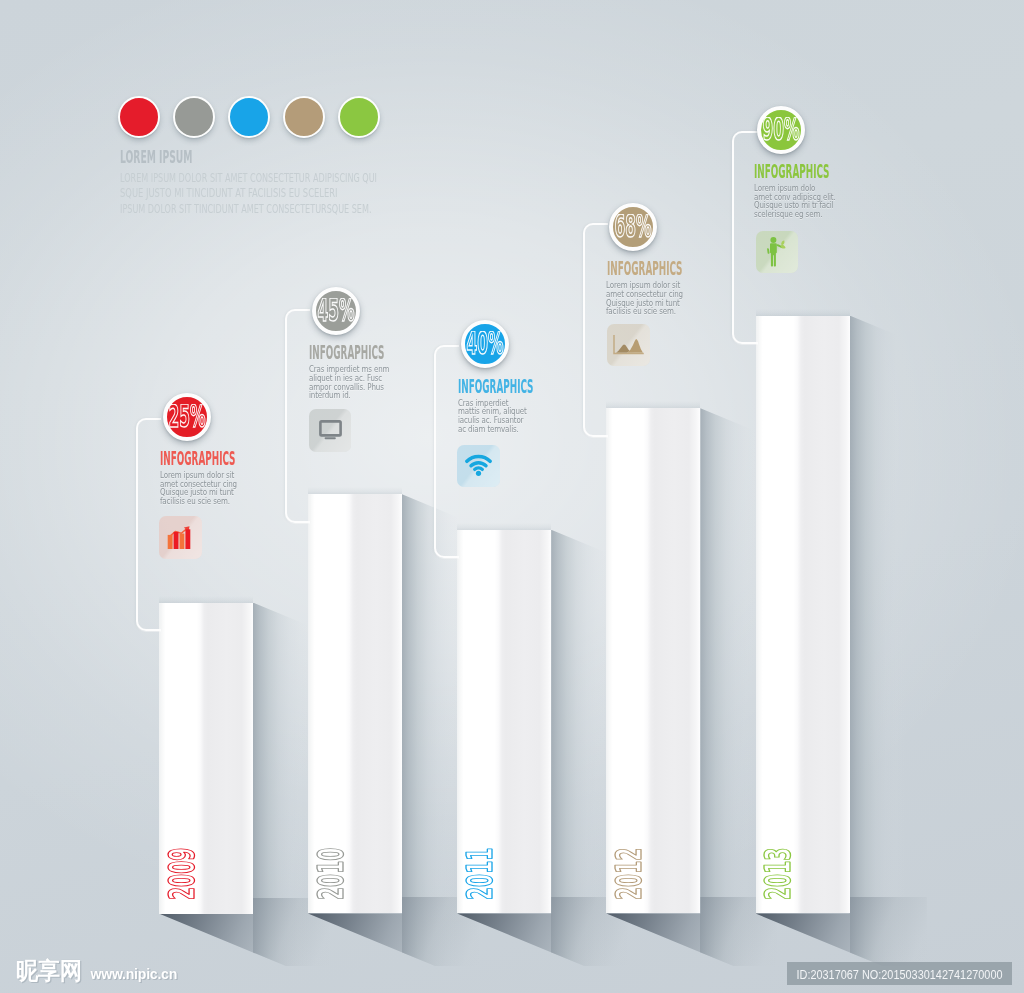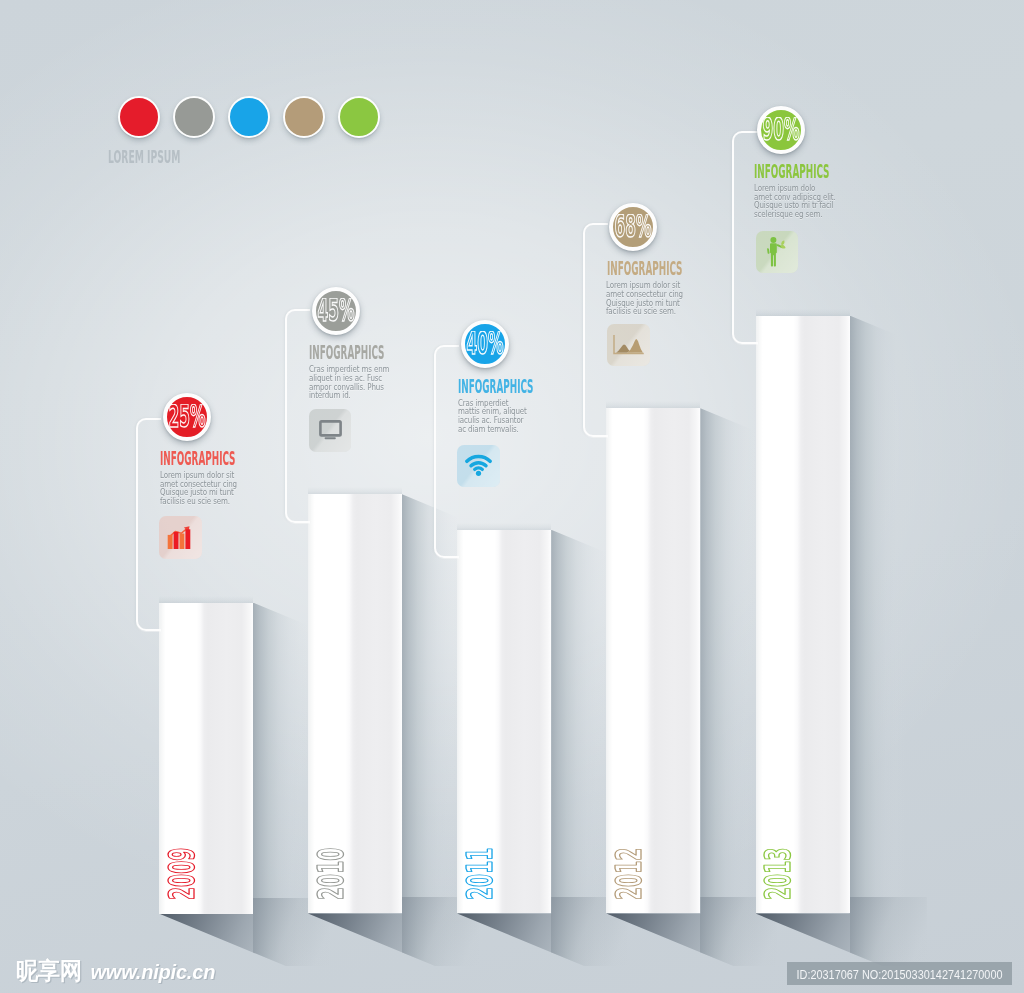--- a/index.html
+++ b/index.html
@@ -13,21 +13,21 @@
        linear-gradient(165deg,#ccd4da 0%,#ced6db 30%,#ccd4da 62%,#c7cfd6 100%);
   }
 
   
   .dots{position:absolute;left:118px;top:96px;display:flex;gap:13px;}
   .dot{width:42px;height:42px;border-radius:50%;
        border:2.6px solid #fcfdfd;box-sizing:border-box;
        box-shadow:0 3px 5px rgba(90,105,115,0.30), 0 1px 1px rgba(90,105,115,0.14);}
 
   
-  .hdr-title{position:absolute;left:108px;top:149.4px;}
+  .hdr-title{position:absolute;left:120px;top:149.4px;}
   .hdr-body{position:absolute;left:120.4px;top:169.6px;}
   .hdr-title svg,.hdr-body svg{display:block;overflow:visible;}
   .hdr-title text{font-family:"DejaVu Sans Condensed","Liberation Sans",sans-serif;
      font-weight:bold;font-size:18px;fill:#b6bfc5;}
   .hdr-body text{font-family:"DejaVu Sans Condensed","Liberation Sans",sans-serif;
      font-size:13px;fill:#c6ced2;}
 
   
   .bar{position:absolute;}
   .bar .face{position:absolute;left:0;top:0;width:100%;height:100%;
@@ -75,22 +75,22 @@
      background:linear-gradient(128deg, rgba(255,255,255,0.0) 46%, rgba(255,255,255,0.30) 53%, rgba(255,255,255,0.45) 100%);
      pointer-events:none;}
   .co-icon svg{position:relative;z-index:1;}
 
   
   .wm-left{position:absolute;left:16px;bottom:10px;display:flex;align-items:baseline;gap:4px;}
   .wm-logo{font-family:"DejaVu Sans",sans-serif;font-weight:bold;font-size:24px;color:#ffffff;
      letter-spacing:-0.5px;line-height:1;
      text-shadow:1.3px 1.3px 0 #aeb8c0, 0 0 1px #aeb8c0;
      display:inline-block;transform:scaleX(0.93);transform-origin:0 50%;}
-  .wm-site{font-family:"Liberation Sans","DejaVu Sans",sans-serif;font-style:italic;font-weight:bold;
-     font-size:20px;color:#ffffff;letter-spacing:-0.2px;line-height:1;
+  .wm-site{font-family:"Liberation Sans","DejaVu Sans",sans-serif;font-weight:bold;
+     font-size:14px;color:#ffffff;letter-spacing:-0.2px;line-height:1;
      text-shadow:1.3px 1.3px 0 #aeb8c0, 0 0 1px #aeb8c0;}
   .wm-id{position:absolute;left:787px;top:962px;width:225px;height:23px;background:rgba(141,152,160,0.78);text-align:right;}
   .wm-id svg{display:block;}
   .wm-id text{font-family:"Liberation Sans","DejaVu Sans",sans-serif;font-size:13.5px;fill:#f2f4f6;}
 </style>
 </head>
 <body>
 
 <div id="stage">
 
@@ -98,20 +98,27 @@
       <div class="dot" style="background: rgb(229, 28, 43);"></div>
       <div class="dot" style="background: rgb(151, 154, 150);"></div>
       <div class="dot" style="background: rgb(24, 164, 232);"></div>
       <div class="dot" style="background: rgb(180, 156, 121);"></div>
       <div class="dot" style="background: rgb(139, 199, 65);"></div>
     </div>
 
   <div class="hdr-title" id="hdrtitle">
       <svg width="80" height="18">
         <text x="0" y="14.2" textLength="72.5" lengthAdjust="spacingAndGlyphs">LOREM IPSUM</text>
+      </svg>
+    </div>
+  <div class="hdr-body" id="hdrbody">
+      <svg width="262" height="50">
+        <text x="0" y="11.6" textLength="257" lengthAdjust="spacingAndGlyphs">LOREM IPSUM DOLOR SIT AMET CONSECTETUR ADIPISCING QUI</text>
+        <text x="0" y="27.299999999999997" textLength="217.5" lengthAdjust="spacingAndGlyphs">SQUE JUSTO MI TINCIDUNT AT FACILISIS EU SCELERI</text>
+        <text x="0" y="43" textLength="251.5" lengthAdjust="spacingAndGlyphs">IPSUM DOLOR SIT TINCIDUNT AMET CONSECTETURSQUE SEM.</text>
       </svg>
     </div>
 
   <div id="chart">
       <div class="bar-shadow" style="position: absolute; left: 158.8px; top: 602.5px; width: 221px; height: 363.5px; background-image: linear-gradient(112.5deg, rgba(74, 84, 97, 0.97) 0%, rgba(82, 93, 105, 0.94) 10%, rgba(100, 111, 123, 0.84) 26%, rgba(130, 141, 152, 0.62) 48%, rgba(164, 174, 182, 0.36) 70%, rgba(196, 204, 210, 0.13) 90%, rgba(212, 218, 223, 0) 100%), linear-gradient(to right, rgba(152, 163, 172, 0.82) 0%, rgba(164, 175, 183, 0.7) 12%, rgba(178, 189, 195, 0.55) 28%, rgba(192, 201, 207, 0.39) 46%, rgba(202, 210, 216, 0.25) 64%, rgba(210, 217, 222, 0.12) 82%, rgba(214, 220, 225, 0) 100%); background-size: 176.8px 82.5px, 56px 100%; background-repeat: no-repeat, no-repeat; background-position: -6px 295px, 94px 0px; clip-path: polygon(94px 0px, 221px 52.5px, 221px 363.5px, 127px 363.5px, 0px 311px, 94px 311px);"></div>
       <div class="bar" style="left: 158.8px; top: 602.5px; width: 94px; height: 311px;">
         <div class="topcap"></div>
         <div class="face"></div>
       </div>
       <div class="yearlbl" style="left: 166.6px; top: 900px;">

